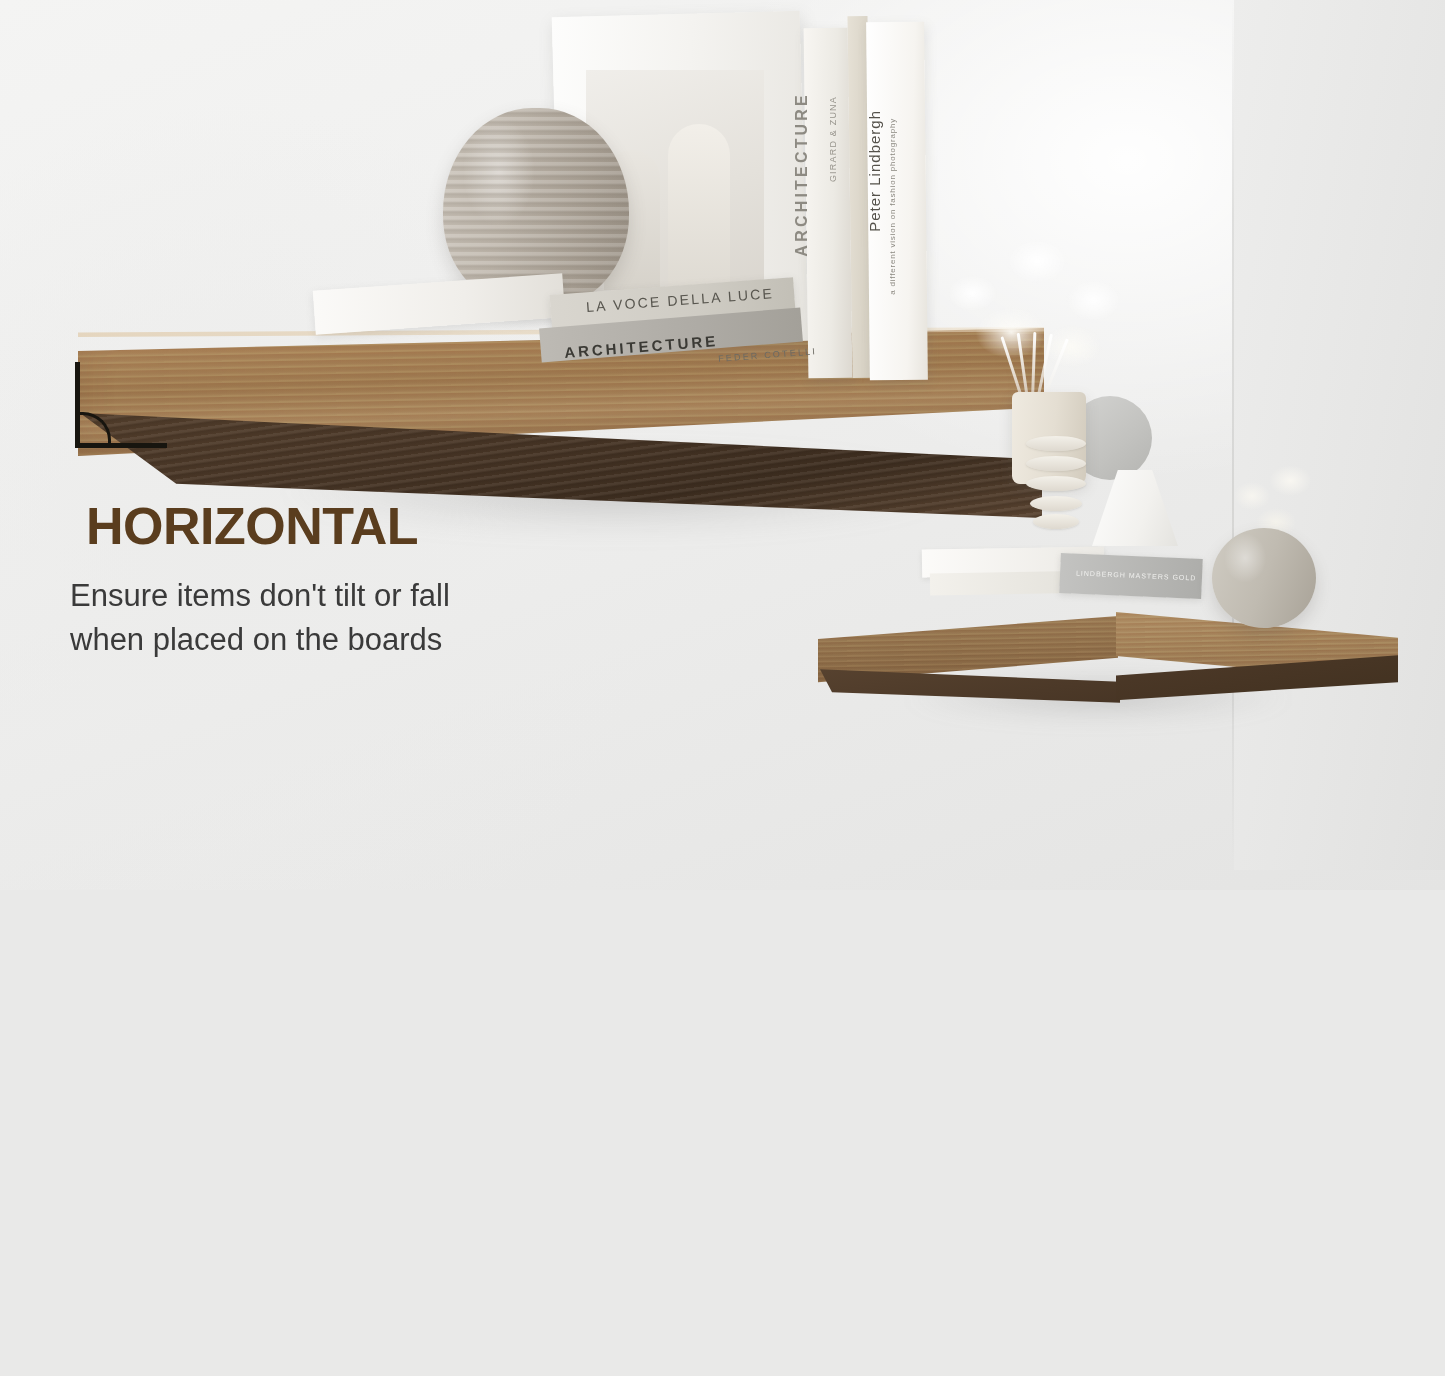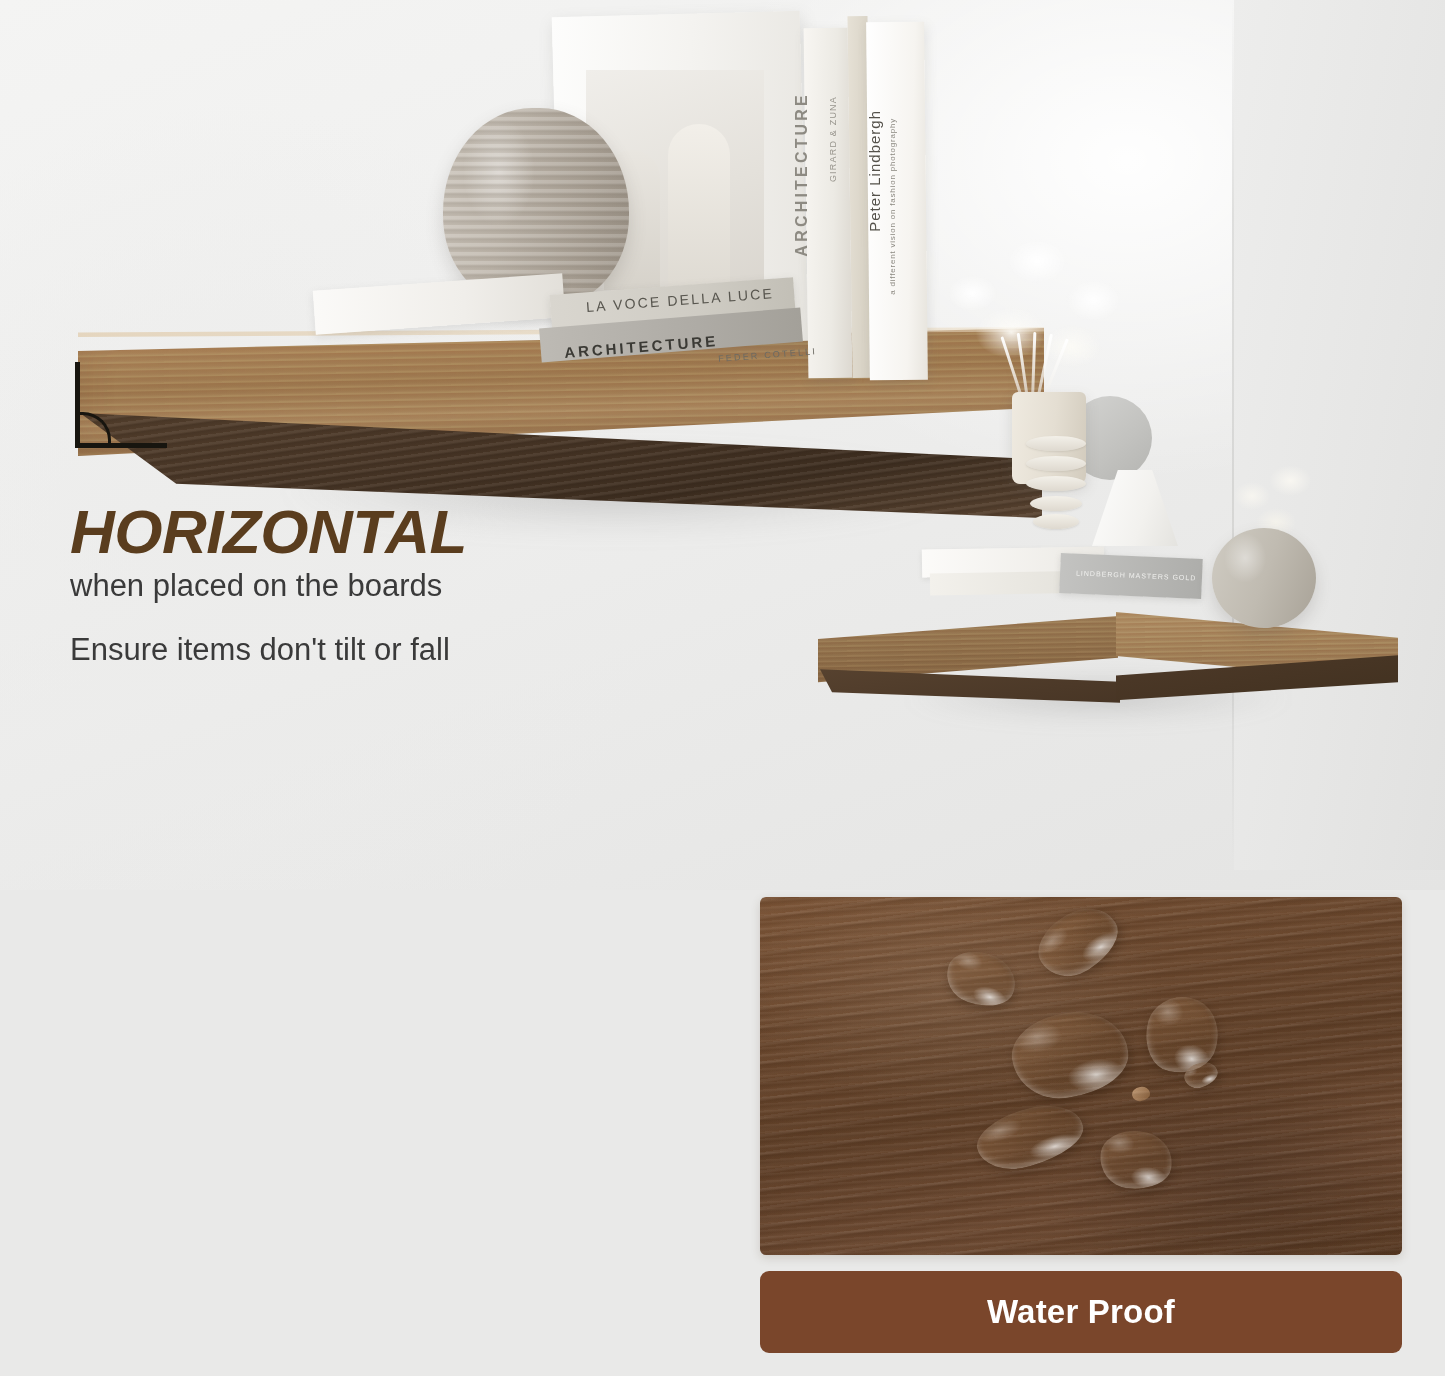--- a/index.html
+++ b/index.html
@@ -179,21 +179,21 @@
   .angle-mark{position:absolute;left:72px;top:362px;width:96px;height:86px;}
   .angle-mark .vline{position:absolute;left:3px;top:0;width:5px;height:82px;background:#17150f;}
   .angle-mark .hline{position:absolute;left:3px;bottom:0;width:92px;height:5px;background:#17150f;}
   .angle-mark .arcq{position:absolute;left:8px;bottom:5px;width:28px;height:28px;
     border-right:3px solid #17150f;border-top:3px solid #17150f;
     border-top-right-radius:28px;border-left:none;border-bottom:none;}
 
   
   .txtblock{position:absolute;left:70px;top:494px;width:680px;}
   .h-90{font-size:74px;font-weight:700;color:#5a3d1e;line-height:.96;letter-spacing:-1px;margin:0;}
-  .h-main{font-size:62px;font-weight:700;color:#5a3d1e;line-height:1.02;letter-spacing:-.5px;margin:6px 0 0 0;font-style:italic;}
+  .h-main{font-size:52px;font-weight:700;color:#5a3d1e;line-height:1.02;letter-spacing:-.5px;margin:6px 0 0 16px;}
   .sub{font-size:31px;color:#3a3a3a;line-height:1.35;margin:22px 0 0 0;font-weight:400;}
 
   
   .feat{position:absolute;width:642px;}
   .feat-left{left:72px;top:897px;}
   .feat-right{left:760px;top:897px;}
   .photo{position:relative;width:642px;height:358px;border-radius:6px;overflow:hidden;
     background:linear-gradient(168deg,#7b5436 0%,#6e4a2f 22%,#5f3f27 52%,#6b4830 78%,#573821 100%);
     box-shadow:0 3px 10px rgba(90,70,50,.18);}
   .photo::before{content:"";position:absolute;inset:-20%;
@@ -325,35 +325,19 @@
 
     <div class="angle-mark">
       <div class="vline"></div>
       <div class="hline"></div>
       <div class="arcq"></div>
     </div>
   </div>
 
   <div class="txtblock">
     <div class="h-main">HORIZONTAL</div>
+    <div class="sub">Ensure items don't tilt or fall</div>
     <div class="sub" style="margin-top:2px">when placed on the boards</div>
-    <div class="sub">Ensure items don't tilt or fall</div>
   </div>
 
 
-  <div class="feat feat-right">
-    <div class="photo">
-      <div class="grain-blur"></div>
-      <div class="drop d1"></div>
-      <div class="drop d2"></div>
-      <div class="drop d3"></div>
-      <div class="drop d4"></div>
-      <div class="drop d5"></div>
-      <div class="drop d6"></div>
-      <div class="drop d7"></div>
-      <div class="drop d8"></div>
-    </div>
-    <div class="cap">
-      <span>Water Proof</span>
-    </div>
-  </div>
 
 </div>
 
 </body></html>

